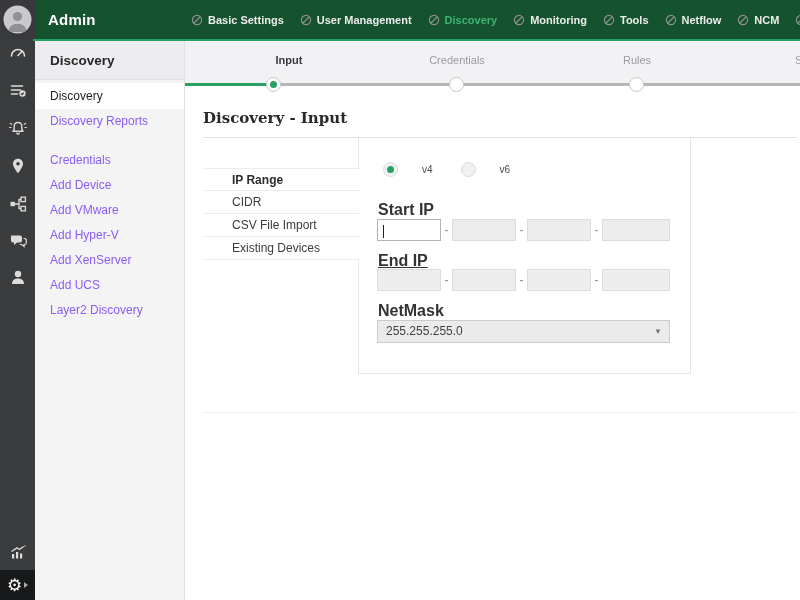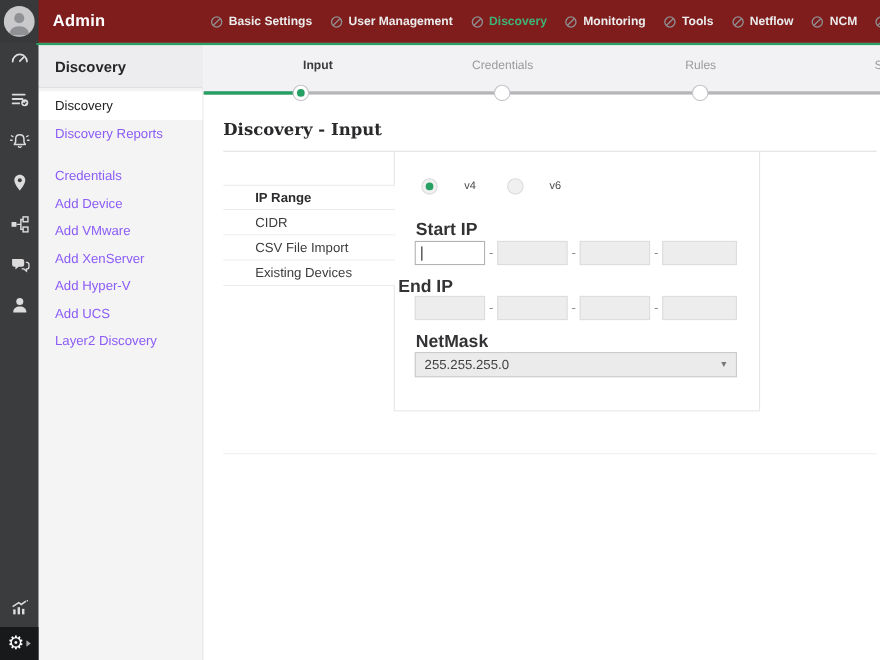--- a/index.html
+++ b/index.html
@@ -1,21 +1,21 @@
 <!DOCTYPE html>
 <html><head>
 <meta charset="utf-8">
 <style>
   * { margin:0; padding:0; box-sizing:border-box; }
   html,body { width:800px; height:600px; }
   body { font-family:"Liberation Sans", sans-serif; position:relative; overflow:hidden; background:#fff; }
   #app { position:absolute; inset:0; width:800px; height:600px; overflow:hidden; }
 
   
-  .topbar { position:absolute; left:0; top:0; width:800px; height:39px; background:#7f1d1d; }
+  .topbar { position:absolute; left:0; top:0; width:800px; height:39px; background:#14532d; }
   .green-underline { position:absolute; left:33px; top:39px; width:767px; height:2px; background:#27a163; z-index:5; }
   .avatar-block { position:absolute; left:0; top:0; width:35px; height:39px; background:#38393b; display:flex; align-items:center; justify-content:center; z-index:6; }
   .app-title { position:absolute; left:48px; top:0; height:39px; line-height:39px; color:#fff; font-size:15px; font-weight:bold; letter-spacing:.2px; }
   .topmenu { position:absolute; left:191px; top:0; height:39px; display:flex; align-items:center; gap:16px; white-space:nowrap; }
   .topmenu-item { display:flex; align-items:center; gap:5px; cursor:pointer; }
   .topmenu-item .lbl { color:#ececec; font-size:11px; font-weight:bold; }
   .topmenu-item.active .lbl { color:#3fb377; }
 
   
   .rail { position:absolute; left:0; top:39px; width:35px; height:561px; background:#3b3c3e; z-index:4; }
@@ -239,22 +239,22 @@
   <div class="sidebar">
     <div class="sidebar-header">Discovery</div>
     <ul class="sidebar-list">
       <li class="sidebar-item active">Discovery</li>
       <li class="sidebar-item">Discovery Reports</li>
     </ul>
     <ul class="sidebar-list group2">
       <li class="sidebar-item">Credentials</li>
       <li class="sidebar-item">Add Device</li>
       <li class="sidebar-item">Add VMware</li>
+      <li class="sidebar-item">Add Hyper-V</li>
       <li class="sidebar-item">Add XenServer</li>
-      <li class="sidebar-item">Add Hyper-V</li>
       <li class="sidebar-item">Add UCS</li>
       <li class="sidebar-item">Layer2 Discovery</li>
     </ul>
   </div>
 
   <div class="main">
 
     <div class="stepper-zone">
       <div class="track"></div>
       <div class="track-done"></div>
@@ -295,21 +295,21 @@
     <div class="octet-row" style="top:178px;">
       <div class="octet focused"><span class="caret"></span></div>
       <span class="dash">-</span>
       <div class="octet"></div>
       <span class="dash">-</span>
       <div class="octet"></div>
       <span class="dash">-</span>
       <div class="octet last"></div>
     </div>
 
-    <div class="field-label" style="left:177px; top:211px;">End IP</div>
+    <div class="field-label" style="left:193px; top:211px;text-decoration:underline;">End IP</div>
     <div class="octet-row" style="top:228px;">
       <div class="octet"></div>
       <span class="dash">-</span>
       <div class="octet"></div>
       <span class="dash">-</span>
       <div class="octet"></div>
       <span class="dash">-</span>
       <div class="octet last"></div>
     </div>
 

